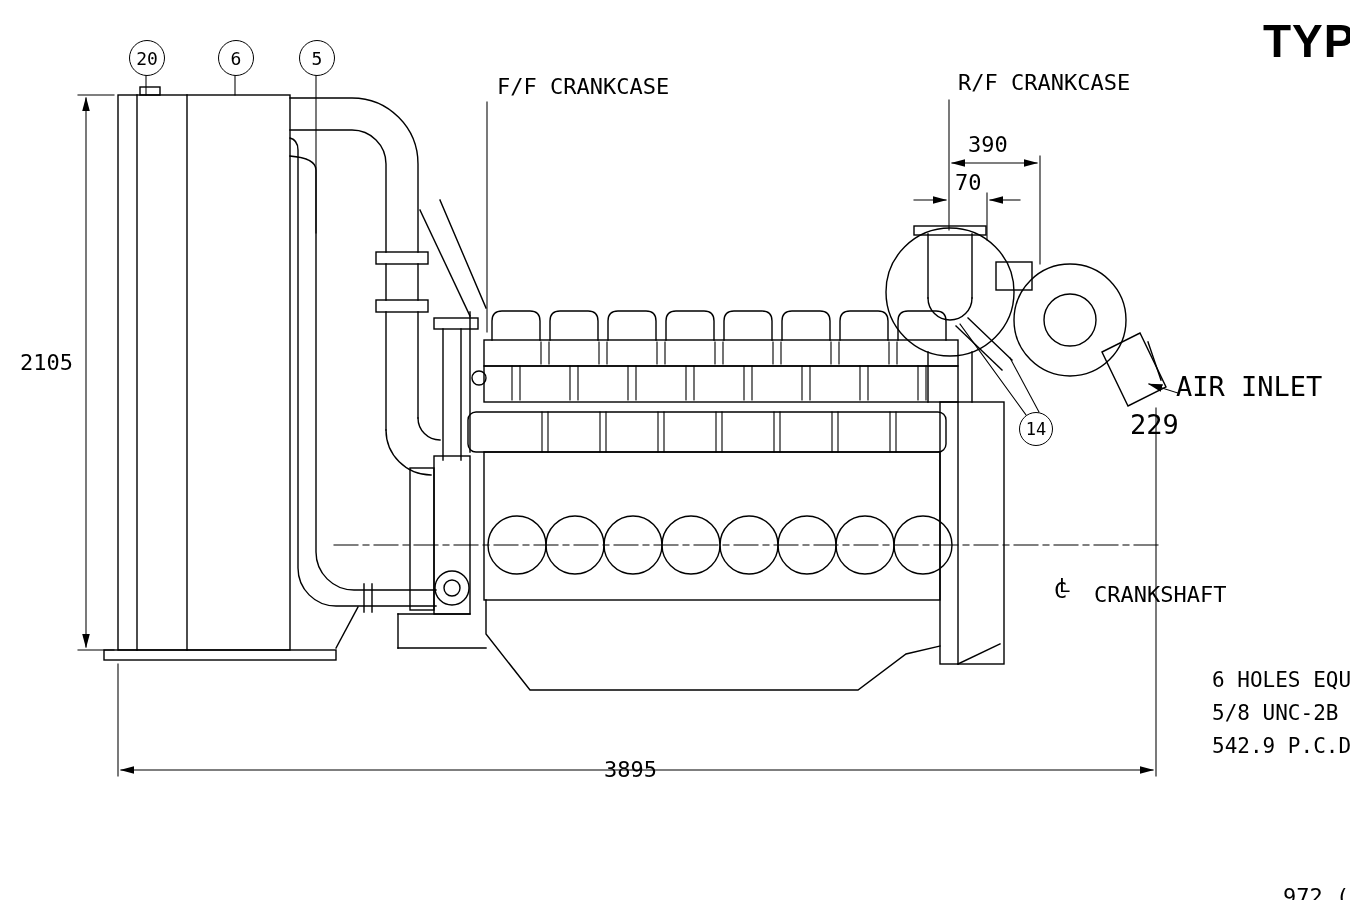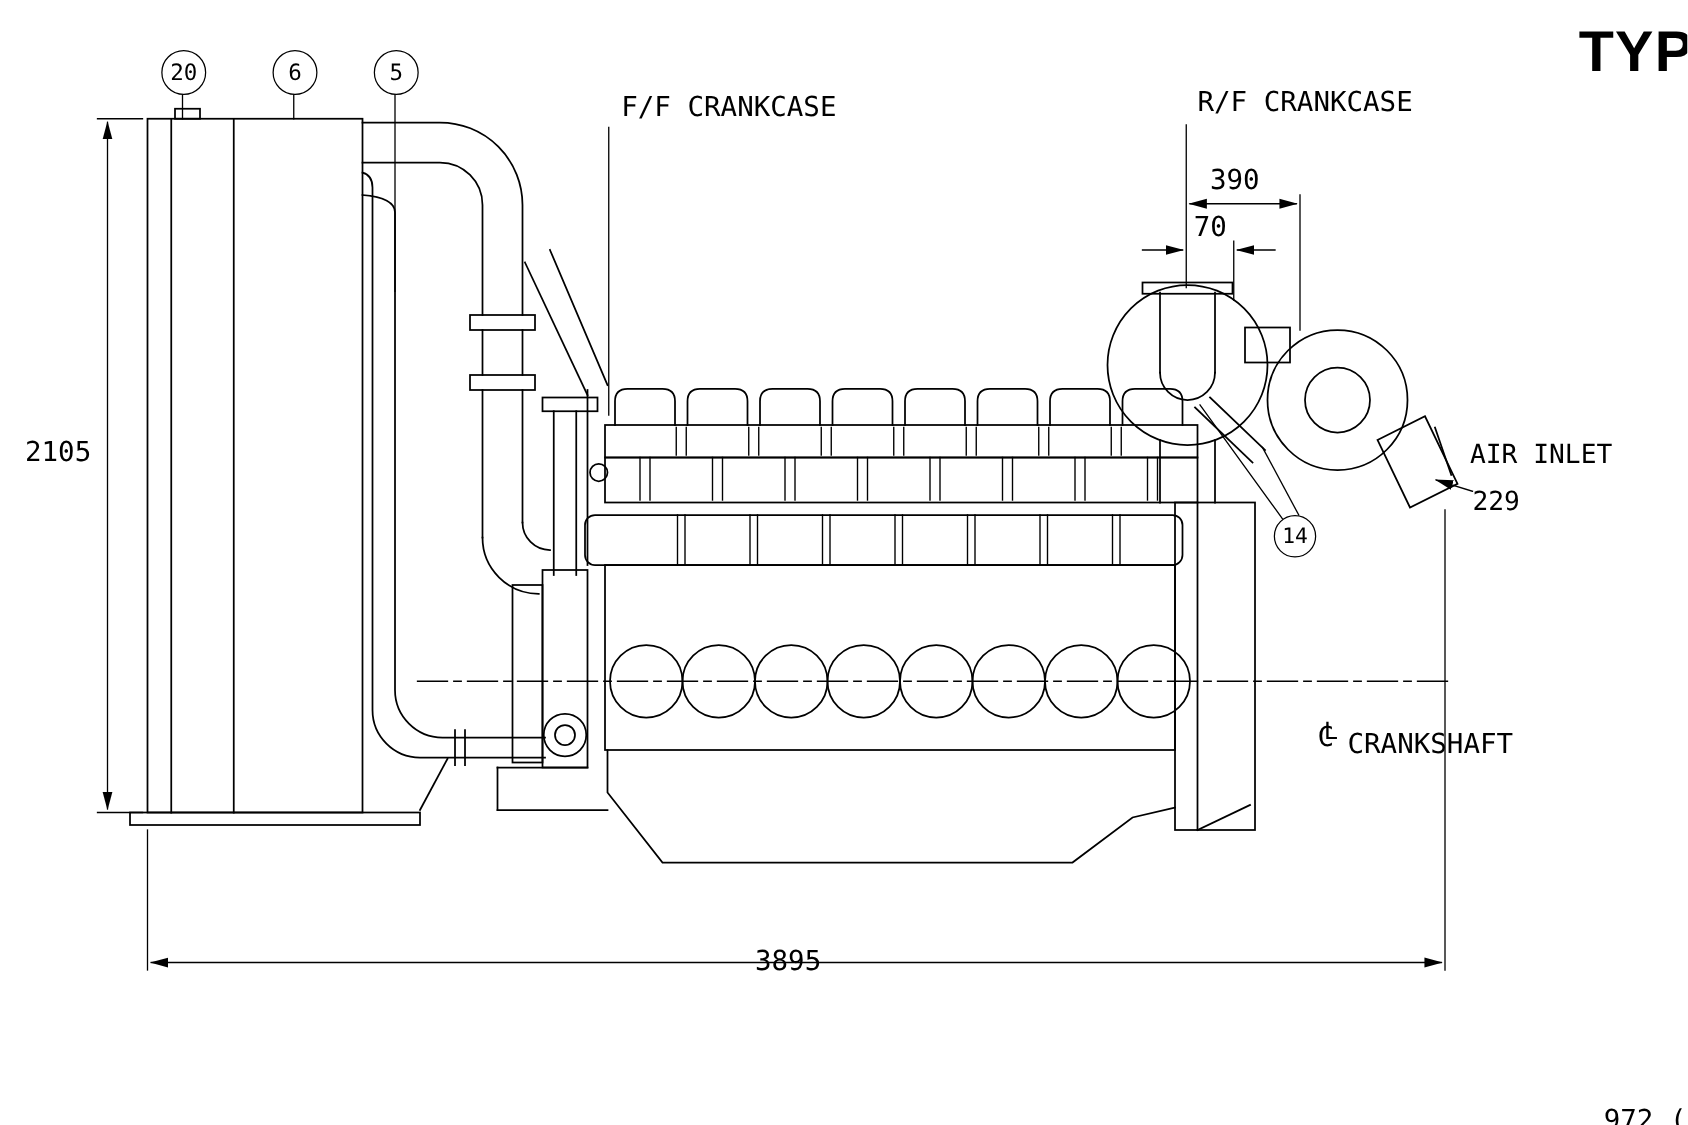--- a/index.html
+++ b/index.html
@@ -5,37 +5,37 @@
   html,body { margin:0; padding:0; background:#fff; }
   .sheet {
     position:relative; width:1350px; height:900px; background:#ffffff;
     overflow:hidden; font-family:"DejaVu Sans Mono", monospace; color:#000;text-decoration:underline;
   }
   .sheet svg { position:absolute; left:0; top:0; }
   .lbl {
     position:absolute; font:22px "DejaVu Sans Mono", monospace;
     white-space:pre; color:#000; line-height:1;
   }
-  .lbl.small { font-size:21px; }
+  .lbl.small { font-size:27px;margin-top:20px; }
   .balloon {
     position:absolute; width:34px; height:34px; border:1.7px solid #000;
     border-radius:50%; background:#fff; display:flex; align-items:center;
     justify-content:center; font:18px "DejaVu Sans Mono", monospace;
   }
   .balloon.sm { width:32px; height:32px; font-size:17px; }
   .notes { position:absolute; left:1212px; font:21px "DejaVu Sans Mono", monospace; }
   .notes div { line-height:33px; white-space:pre; }
   .typ {
     position:absolute; left:1263px; top:14px;
     font:bold 46px "Liberation Sans", sans-serif; letter-spacing:1px;
   }
   .clsym { position:relative; display:inline-block; width:16px; height:22px; }
   .clsym .c1 { position:absolute; left:0; top:0; }
   .clsym .l2 { position:absolute; left:5px; top:-4px; font-size:19px; }
-  .cranklbl span.word { margin-left:8px; }
+  .cranklbl span.word { margin-left:24px; }
   .corner { position:absolute; left:1283px; top:884px; font:22px "DejaVu Sans Mono", monospace; white-space:pre; }
 </style>
 </head>
 <body>
 
 <div class="sheet">
 
   <svg width="1350" height="900" viewBox="0 0 1350 900">
     <defs>
       <marker id="arr" viewBox="0 0 12 8" refX="11" refY="4" markerWidth="14" markerHeight="10" orient="auto-start-reverse">
@@ -186,23 +186,28 @@
 
   <div class="lbl" style="left:497px; top:76px">F/F CRANKCASE</div>
   <div class="lbl" style="left:958px; top:72px">R/F CRANKCASE</div>
 
   <div class="lbl" style="left:968px; top:134px">390</div>
   <div class="lbl" style="left:955px; top:172px">70</div>
   <div class="lbl" style="left:20px; top:352px">2105</div>
   <div class="lbl" style="left:604px; top:759px">3895</div>
 
   <div class="lbl small" style="left:1176px; top:353px">AIR INLET</div>
-  <div class="lbl small" style="left:1178px; top:391px">229</div>
+  <div class="lbl small" style="left:1130px; top:391px">229</div>
 
   <div class="lbl cranklbl" style="left:1001px; top:558px">
     <span class="clsym"><span class="c1">C</span><span class="l2">L</span></span><span class="word">CRANKSHAFT</span>
   </div>
 
+  <div class="notes" style="top:664px">
+    <div>6 HOLES EQU</div>
+    <div>5/8 UNC-2B </div>
+    <div>542.9 P.C.D</div>
+  </div>
 
   <div class="typ">TYP</div>
   <div class="corner">972 (</div>
 
 </div>
 
 </body></html>

